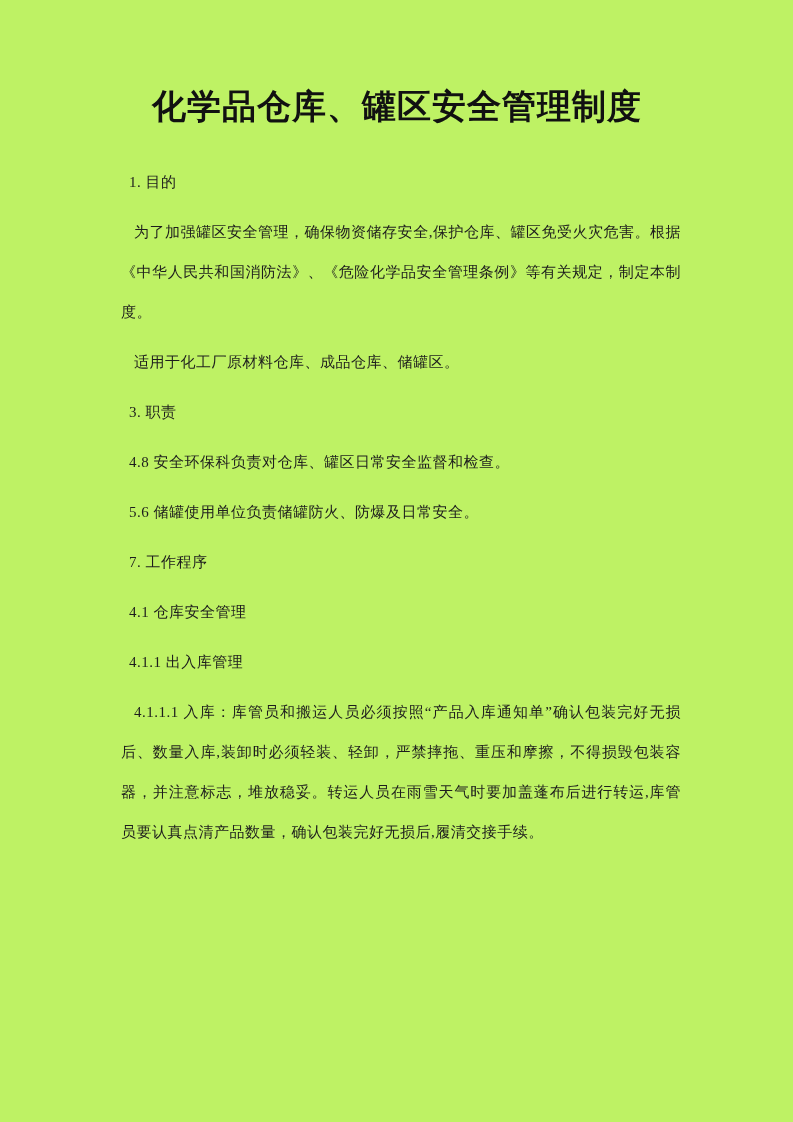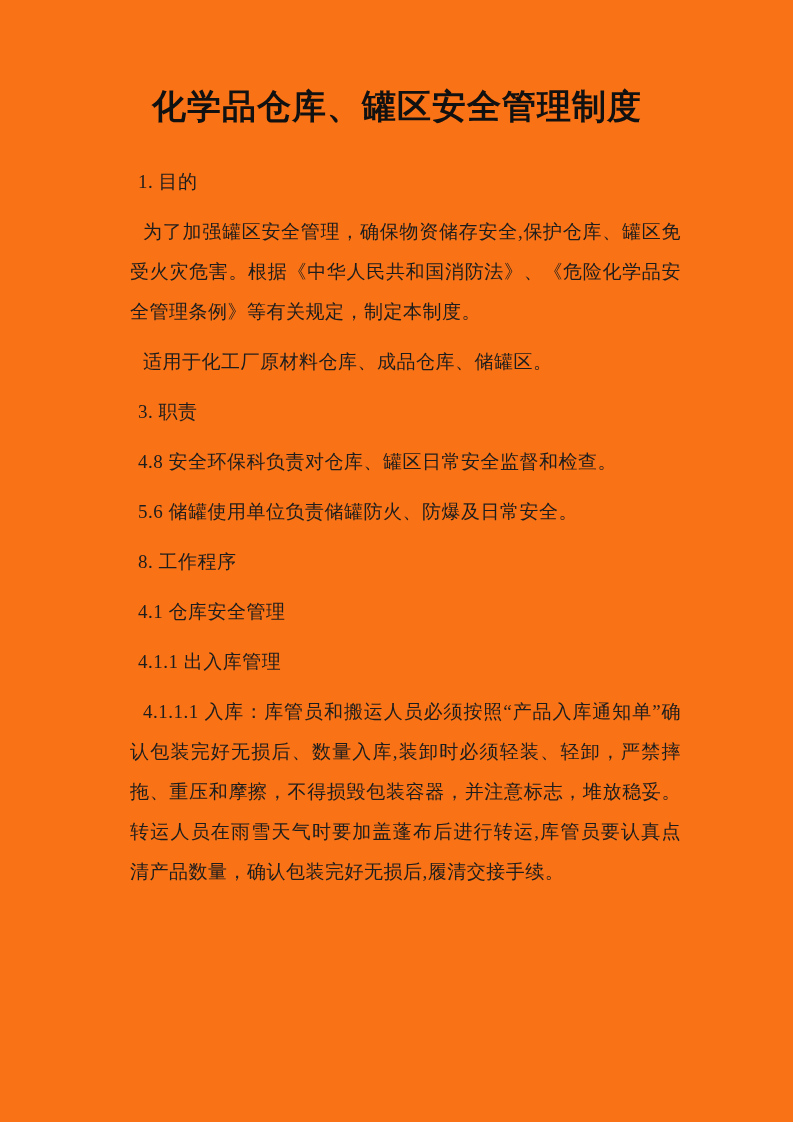--- a/index.html
+++ b/index.html
@@ -12,35 +12,35 @@
     height: 1122px;
     overflow: hidden;
     font-family: "Liberation Serif", "DejaVu Serif", serif;
     color: #1d1d1d;
   }
   .page {
     box-sizing: border-box;
     width: 793px;
     height: 1122px;
     padding: 84px 112px 40px 113px;
-    background: #f97316;
+    background: #bef264;
   }
   .doc-title {
     font-size: 34px;
     line-height: 46px;
     font-weight: 700;
     text-align: center;
     margin: 0 0 32px 0;
     letter-spacing: 1px;
     color: #111111;
   }
   .block {
-    font-size: 19px;
+    font-size: 15px;
     line-height: 40px;
-    margin: 0 0 10px 17px;
+    margin: 0 0 10px 8px;
     text-align: justify;
     letter-spacing: 0.5px;
   }
   .block.heading {
     text-indent: 8px;
   }
   .block.paragraph {
     text-indent: 13px;
   }
 </style>
@@ -49,18 +49,18 @@
 
 <div class="page">
   <h1 class="doc-title">化学品仓库、罐区安全管理制度</h1>
   <div>
       <p class="block heading">1. 目的</p>
       <p class="block paragraph">为了加强罐区安全管理，确保物资储存安全,保护仓库、罐区免受火灾危害。根据《中华人民共和国消防法》、《危险化学品安全管理条例》等有关规定，制定本制度。</p>
       <p class="block paragraph">适用于化工厂原材料仓库、成品仓库、储罐区。</p>
       <p class="block heading">3. 职责</p>
       <p class="block heading">4.8 安全环保科负责对仓库、罐区日常安全监督和检查。</p>
       <p class="block heading">5.6 储罐使用单位负责储罐防火、防爆及日常安全。</p>
-      <p class="block heading">8. 工作程序</p>
+      <p class="block heading">7. 工作程序</p>
       <p class="block heading">4.1 仓库安全管理</p>
       <p class="block heading">4.1.1 出入库管理</p>
       <p class="block paragraph">4.1.1.1 入库：库管员和搬运人员必须按照“产品入库通知单”确认包装完好无损后、数量入库,装卸时必须轻装、轻卸，严禁摔拖、重压和摩擦，不得损毁包装容器，并注意标志，堆放稳妥。转运人员在雨雪天气时要加盖蓬布后进行转运,库管员要认真点清产品数量，确认包装完好无损后,履清交接手续。</p>
     </div>
 </div>
 
 </body></html>

